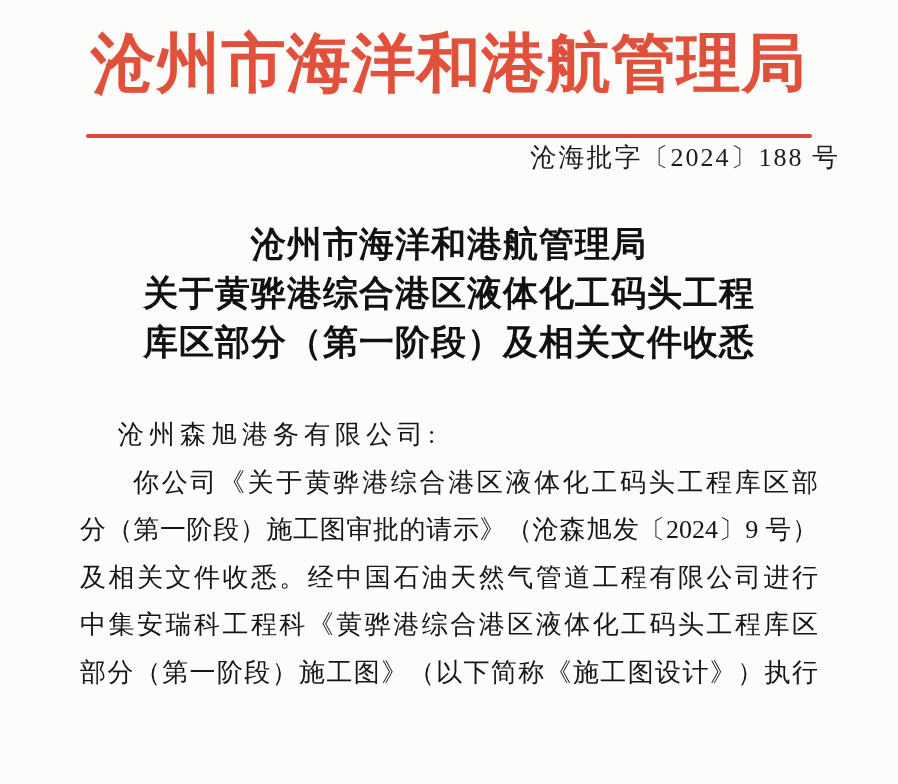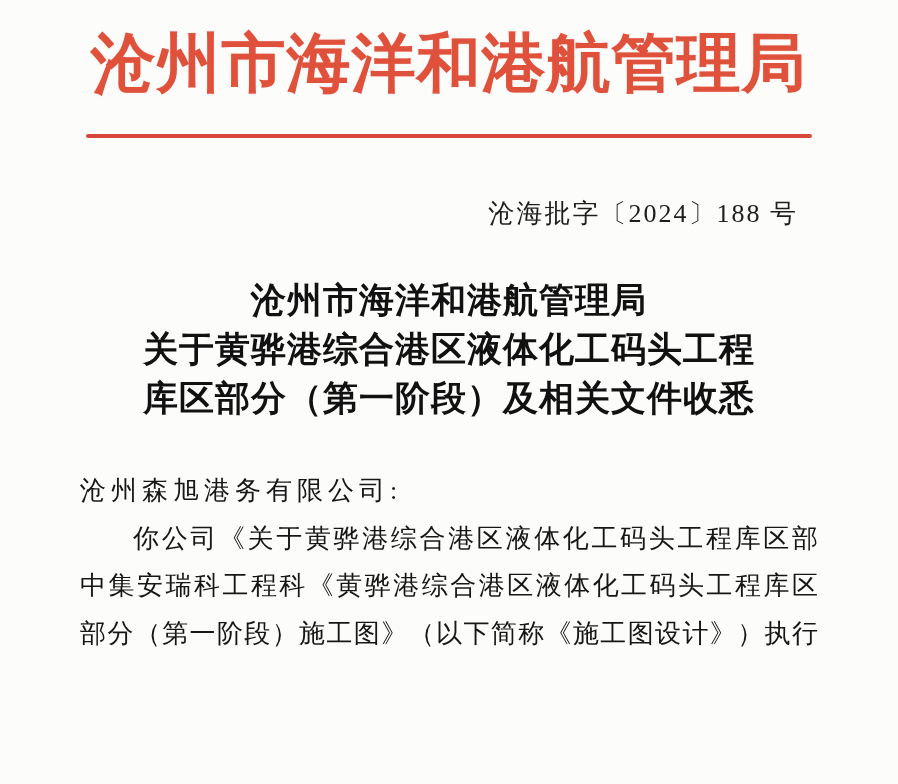--- a/index.html
+++ b/index.html
@@ -34,22 +34,21 @@
     white-space: nowrap;
   }
   .red-rule {
     width: 726px;
     height: 4px;
     margin: 30px auto 0 auto;
     background: var(--accent-line);
     border-radius: 2px;
   }
   .doc-number {
-    margin-top: 56px;
-    padding-right: 100px;
+    padding-right: 58px;
     text-align: right;
     font-size: 26px;
     line-height: 40px;
     letter-spacing: 2px;
     color: var(--ink);
     white-space: nowrap;
   }
   .title-block {
     margin-top: 42px;
     text-align: center;
@@ -61,20 +60,21 @@
   .title-line { white-space: nowrap; letter-spacing: 1px; }
   .doc-body {
     margin: 44px 80px 0 80px;
     font-size: 26px;
     line-height: 47.5px;
     color: #161616;
   }
   .salutation {
     letter-spacing: 5px;
     white-space: nowrap;
+    margin-left: 38px;
   }
   .para-line {
     text-align: justify;
     text-align-last: justify;
     word-break: keep-all;
   }
   .para-line.indent {
     text-indent: 53px;
   }
 </style>
@@ -91,17 +91,19 @@
 
   <div class="title-block">
     <div class="title-line">沧州市海洋和港航管理局</div>
     <div class="title-line">关于黄骅港综合港区液体化工码头工程</div>
     <div class="title-line">库区部分（第一阶段）及相关文件收悉</div>
   </div>
 
   <div class="doc-body">
     <div class="salutation">沧州森旭港务有限公司:</div>
     <div class="para-line indent">你公司《关于黄骅港综合港区液体化工码头工程库区部</div>
+    <div class="para-line">分（第一阶段）施工图审批的请示》（沧森旭发〔2024〕9 号）</div>
+    <div class="para-line">及相关文件收悉。经中国石油天然气管道工程有限公司进行</div>
     <div class="para-line">中集安瑞科工程科《黄骅港综合港区液体化工码头工程库区</div>
     <div class="para-line">部分（第一阶段）施工图》（以下简称《施工图设计》）执行</div>
   </div>
 
 </div>
 
 </body></html>

